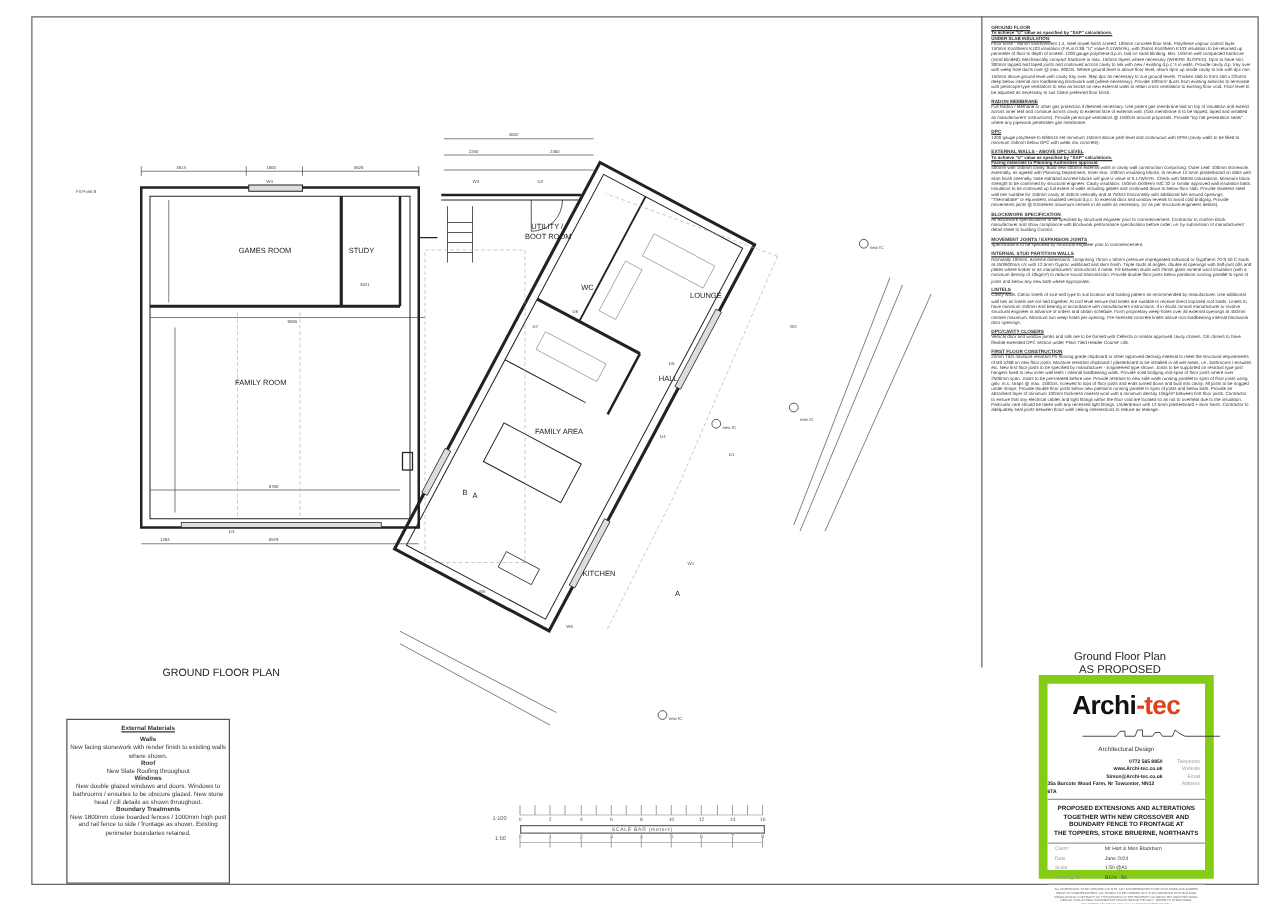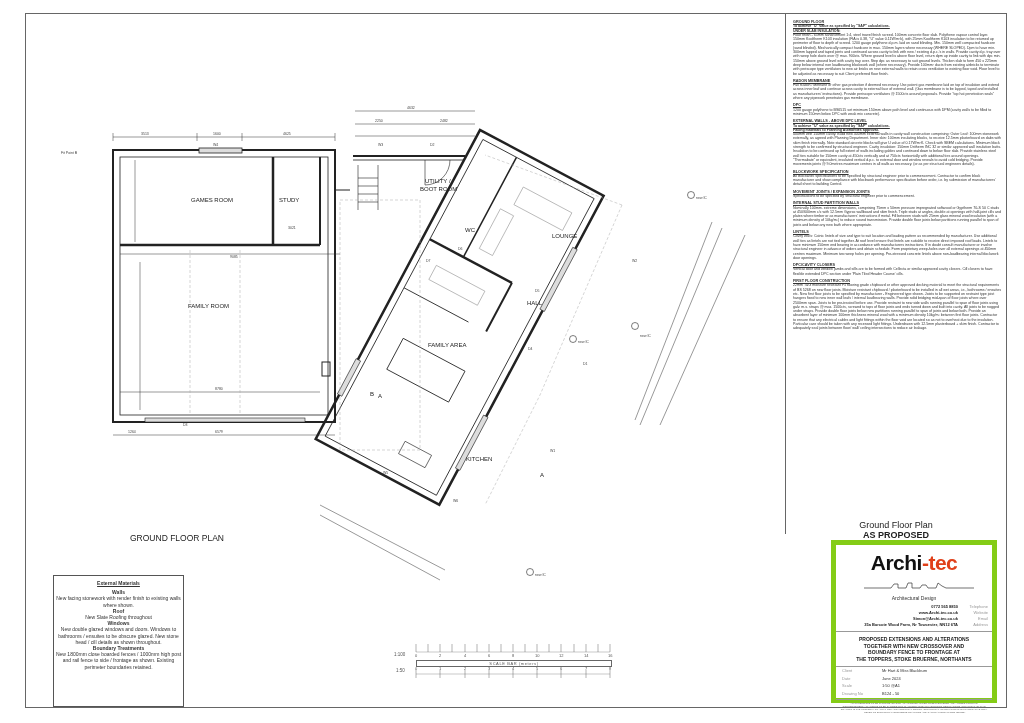--- a/index.html
+++ b/index.html
@@ -4,22 +4,22 @@
 <style>
   html,body{margin:0;padding:0;background:#fff;}
   body{width:1024px;height:723px;position:relative;overflow:hidden;font-family:"Liberation Sans",sans-serif;color:#222;}
   .sheet{position:absolute;left:25px;top:13px;width:982px;height:695px;border:1px solid #666;box-sizing:border-box;}
   .notes{position:absolute;left:785px;top:13px;width:222px;height:521px;border-left:1px solid #666;box-sizing:border-box;padding:4px 6px 0 7px;font-size:3.6px;line-height:4.3px;color:#333;overflow:hidden;}
   .notes h4{margin:3px 0 0 0;font-size:3.8px;text-decoration:underline;font-weight:bold;}
   .notes .sub{font-weight:bold;text-decoration:underline;}
   .notes p{margin:0;}
   .plan-title-r{position:absolute;left:785px;top:520px;width:222px;text-align:center;}
   .plan-title-r .t1{font-size:9px;}
-  .plan-title-r .t2{font-size:9px;font-weight:bold;text-align:center;}
-  .titleblock{position:absolute;left:831px;top:540px;width:166px;height:163px;border:5px solid #84cc16;box-sizing:border-box;}
+  .plan-title-r .t2{font-size:9px;font-weight:normal;text-align:center;}
+  .titleblock{position:absolute;left:831px;top:540px;width:140px;height:163px;border:7px solid #84cc16;box-sizing:border-box;}
   .logo{text-align:center;margin-top:6px;font-size:21px;font-weight:bold;letter-spacing:-0.5px;}
   .logo .a{color:#111;}
   .logo .b{color:#e0401a;}
   .logo-sub{text-align:center;font-size:5px;color:#333;margin-top:2px;}
   .contact{margin-top:3px;}
   .contact .row{display:flex;justify-content:flex-end;font-size:4px;line-height:6px;padding-right:4px;}
   .contact .v{font-weight:bold;color:#222;}
   .contact .k{color:#999;width:30px;text-align:right;}
   .proj{border-top:1px solid #999;border-bottom:1px solid #999;margin-top:3px;padding:4px 2px;text-align:center;font-size:5px;font-weight:bold;line-height:6.5px;}
   .meta .row{display:flex;font-size:4px;line-height:7.5px;padding-left:6px;}

